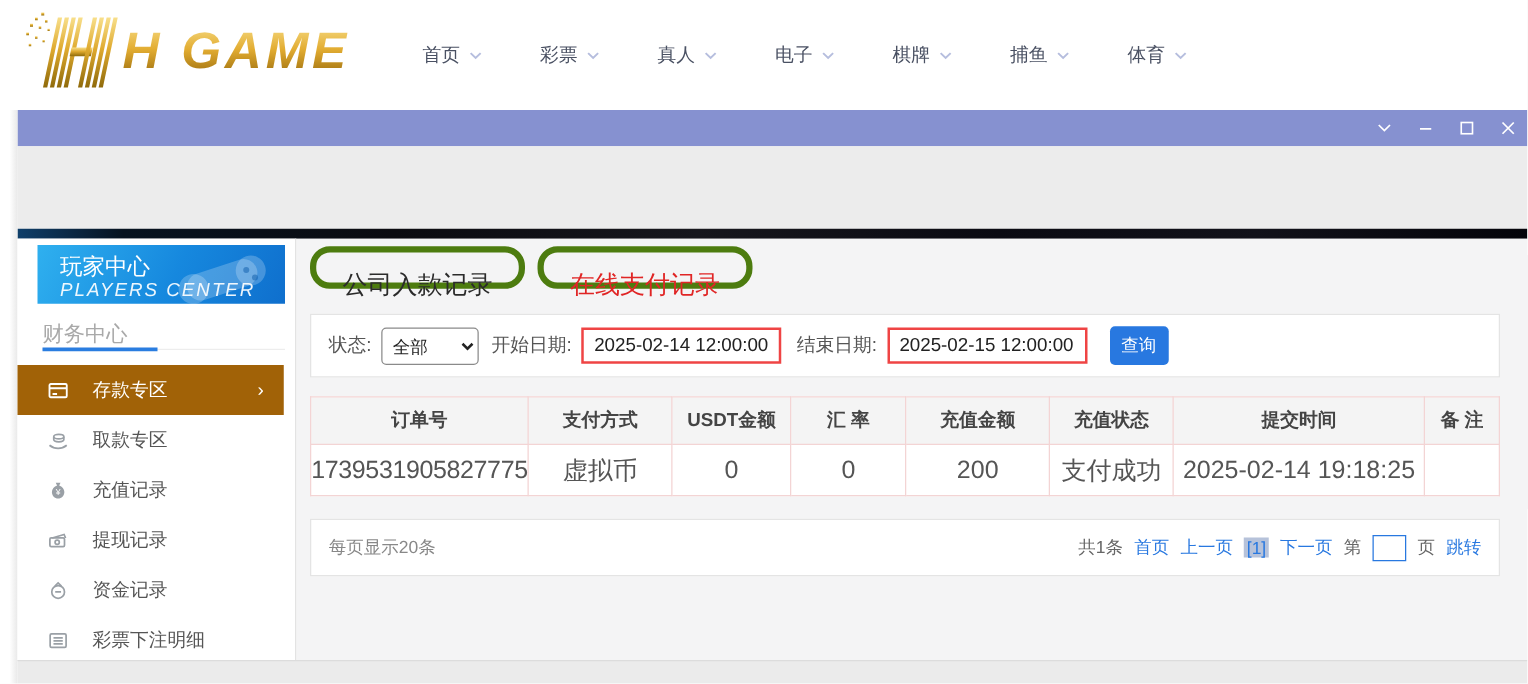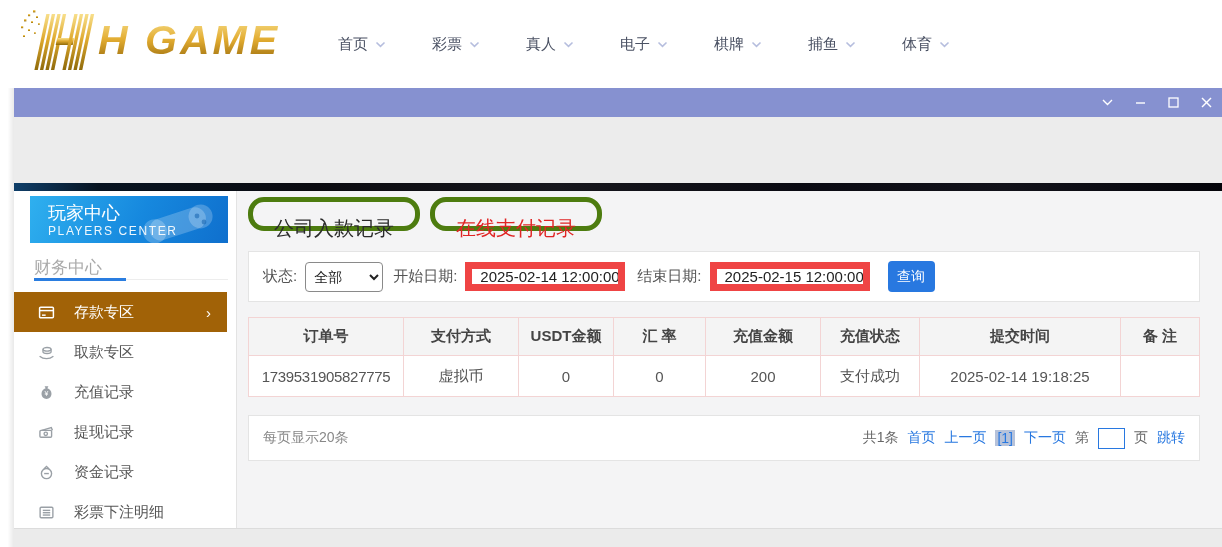--- a/index.html
+++ b/index.html
@@ -29,21 +29,21 @@
   .left-gutter { position:absolute; left:0; top:88px; width:14px; bottom:0;
     background:linear-gradient(90deg,#ffffff 55%,#e9e9e9 100%); }
 
   
   .main { position:absolute; top:191px; left:14px; right:0; height:337px; display:flex; background:#f4f4f5; }
 
   .sidebar { width:223px; background:#fff; border-right:1px solid #e3e3e3; flex:none; }
   .sb-header { position:relative; margin:5px 8px 0 16px; height:47px; overflow:hidden;
     background:linear-gradient(115deg,#2fb0ef 0%,#1688de 55%,#0f6fcd 100%); padding:6px 0 0 18px; }
   .sb-title { color:#fff; font-size:18px; line-height:22px; }
-  .sb-sub { color:rgba(255,255,255,.92); font-size:12px; letter-spacing:1.6px; }
+  .sb-sub { color:rgba(255,255,255,.92); font-size:15px; letter-spacing:1.6px;font-style:italic; }
   .sb-pad { position:absolute; right:2px; top:2px; }
   .sb-section { position:relative; margin:13px 8px 0 20px; padding-bottom:0;
     font-size:17px; color:#a9a9a9; border-bottom:1px solid #ededed; }
   .sb-section::after { content:""; position:absolute; left:0; bottom:-2px; width:92px; height:3px; background:#2a7de0; }
   .sb-menu { list-style:none; margin-top:12px; }
   .sb-item { height:40px; display:flex; align-items:center; padding-left:24px; gap:19px;
     font-size:15px; color:#555; cursor:pointer; margin-right:9px; position:relative; }
   .sb-item .sb-ico { color:#9aa0a6; display:flex; }
   .sb-item.active { background:#a16207; color:#fff; }
   .sb-item.active .sb-ico { color:#fff; }
@@ -53,30 +53,30 @@
   .tabs { display:flex; gap:10px; }
   .tab { height:31px; line-height:29px; padding:12px 21px; border:5px solid #4d7c0f; border-radius:16px;
     font-size:20px; color:#2b2b2b; background:transparent; cursor:pointer; }
   .tab.active { color:#e02525; }
 
   .filter-card { margin-top:20px; height:51px; background:#fff; border:1px solid #e4e4e4;
     display:flex; align-items:center; padding-left:14px; font-size:15px; color:#555; }
   .filter-card select { width:78px; height:30px; margin:0 10px 0 8px; border:1px solid #8a8a8a;
     border-radius:4px; font-size:14px; color:#222; padding-left:4px; background:#fff;
     font-family:"Liberation Sans",sans-serif; }
-  .filter-card input.date { width:160px; height:29px; border:7px solid #ef4444; margin:0 12px 0 8px;
+  .filter-card input.date { width:160px; height:29px; border:2px solid #ef4444; margin:0 12px 0 8px;
     padding-left:8px; font-size:15px; color:#222; font-family:"Liberation Sans",sans-serif; }
   .btn-query { width:47px; height:31px; background:#2878e0; color:#fff; border:none; border-radius:4px;
     font-size:14px; cursor:pointer; margin-left:6px; font-family:"Liberation Sans",sans-serif; }
 
   table.orders { margin-top:15px; width:100%; border-collapse:collapse; background:#fff; }
   table.orders th { height:38px; background:#f4f4f4; border:1px solid #f3d4d4;
     font-size:15px; font-weight:bold; color:#444; }
   table.orders td { height:41px; background:#fff; border:1px solid #f3d4d4;
-    font-size:15px; color:#555; text-align:center; }
+    font-size:20px; color:#555; text-align:center; }
   td.cell-order { font-size:17px; letter-spacing:-.3px; white-space:nowrap; color:#4a4a4a; }
 
   .pager-card { margin-top:18px; height:46px; background:#fff; border:1px solid #e4e4e4;
     display:flex; align-items:center; justify-content:space-between; padding:0 14px; font-size:14px; }
   .pg-left { color:#888; }
   .pg-right { display:flex; align-items:center; gap:9px; color:#666; }
   .pg-link { color:#2878e0; cursor:pointer; text-decoration:none; }
   .pg-current { color:#2878e0; background:#b6c2da; padding:0 2px; }
   .pg-input { width:27px; height:21px; border:1px solid #2878e0; }
 

